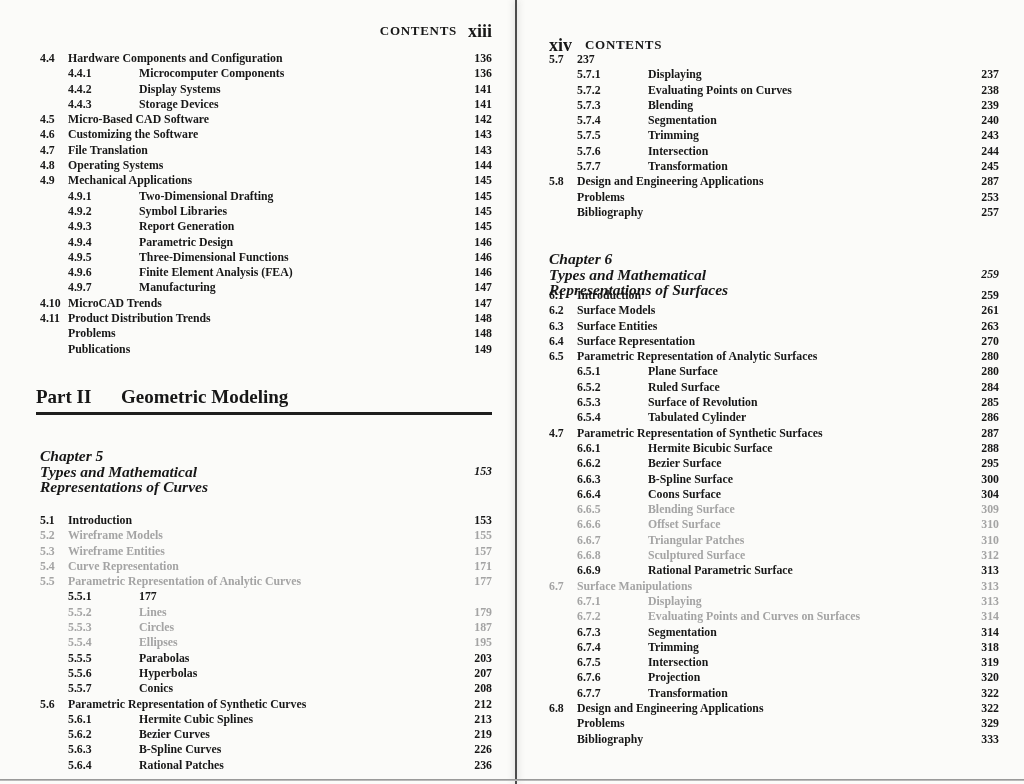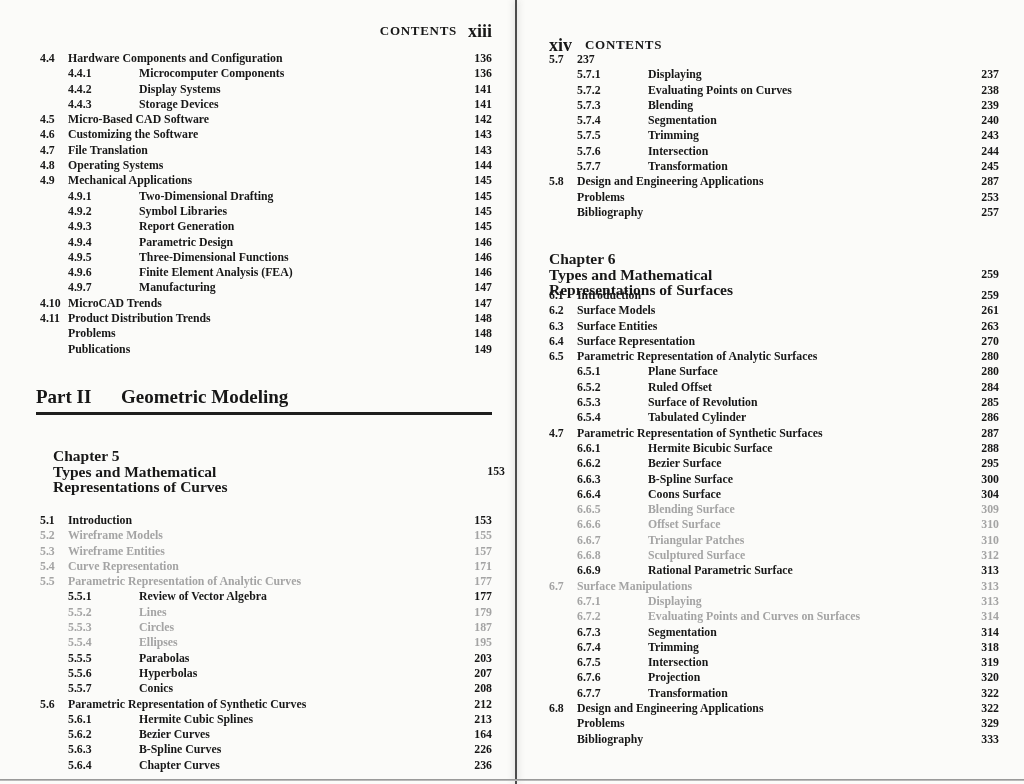--- a/index.html
+++ b/index.html
@@ -49,31 +49,31 @@
   .part-heading{
     position:absolute;left:36px;top:386px;width:456px;
     font-size:19px;font-weight:700;line-height:22px;
     border-bottom:3px solid #1e1e1e;padding-bottom:4px;
     white-space:nowrap;
   }
   .part-heading .part-label{display:inline-block;width:85px;}
   
   .chapter-heading{
     position:absolute;height:32px;
-    font-size:15.5px;font-weight:700;line-height:15.5px;
+    font-size:15.5px;font-weight:700;line-height:15.5px;font-style:italic;
   }
   .chapter-heading .ch-label{position:absolute;left:0;top:0;}
   .chapter-heading .ch-title{margin-left:98px;}
   .chapter-heading .ch-line{display:block;}
   .chapter-heading .ch-page{
     position:absolute;right:0;bottom:1px;font-size:11.8px;
   }
   
   #left-top   {left:40px; top:51px;  width:452px;}
-  #left-ch    {left:40px; top:448px; width:452px;margin-left:13px;}
+  #left-ch    {left:40px; top:448px; width:452px;}
   #left-bot   {left:40px; top:513px; width:452px;}
   #right-top  {left:549px;top:52px;  width:450px;}
   #right-ch   {left:549px;top:251px; width:450px;}
   #right-bot  {left:549px;top:288px; width:450px;}
 </style>
 </head>
 <body>
 
 <div class="gutter"></div>
 <div class="bottom-edge"></div>
@@ -248,21 +248,20 @@
     </div>
 
     <div class="toc-row lvl1 faded">
       <span class="num">5.5</span>
       <span class="title">Parametric Representation of Analytic Curves</span>
       <span class="pg">177</span>
     </div>
 
     <div class="toc-row lvl2">
       <span class="num">5.5.1</span>
-      <span class="title">Review of Vector Algebra</span>
       <span class="pg">177</span>
     </div>
 
     <div class="toc-row lvl2 faded">
       <span class="num">5.5.2</span>
       <span class="title">Lines</span>
       <span class="pg">179</span>
     </div>
 
     <div class="toc-row lvl2 faded">
@@ -303,32 +302,32 @@
 
     <div class="toc-row lvl2">
       <span class="num">5.6.1</span>
       <span class="title">Hermite Cubic Splines</span>
       <span class="pg">213</span>
     </div>
 
     <div class="toc-row lvl2">
       <span class="num">5.6.2</span>
       <span class="title">Bezier Curves</span>
-      <span class="pg">164</span>
+      <span class="pg">219</span>
     </div>
 
     <div class="toc-row lvl2">
       <span class="num">5.6.3</span>
       <span class="title">B-Spline Curves</span>
       <span class="pg">226</span>
     </div>
 
     <div class="toc-row lvl2">
       <span class="num">5.6.4</span>
-      <span class="title">Chapter Curves</span>
+      <span class="title">Rational Patches</span>
       <span class="pg">236</span>
     </div>
   </div>
 
 <div id="right-top" class="toc-block">
 
     <div class="toc-row lvl1">
       <span class="num">5.7</span>
       <span class="pg">237</span>
     </div>
@@ -436,21 +435,21 @@
     </div>
 
     <div class="toc-row lvl2">
       <span class="num">6.5.1</span>
       <span class="title">Plane Surface</span>
       <span class="pg">280</span>
     </div>
 
     <div class="toc-row lvl2">
       <span class="num">6.5.2</span>
-      <span class="title">Ruled Offset</span>
+      <span class="title">Ruled Surface</span>
       <span class="pg">284</span>
     </div>
 
     <div class="toc-row lvl2">
       <span class="num">6.5.3</span>
       <span class="title">Surface of Revolution</span>
       <span class="pg">285</span>
     </div>
 
     <div class="toc-row lvl2">

